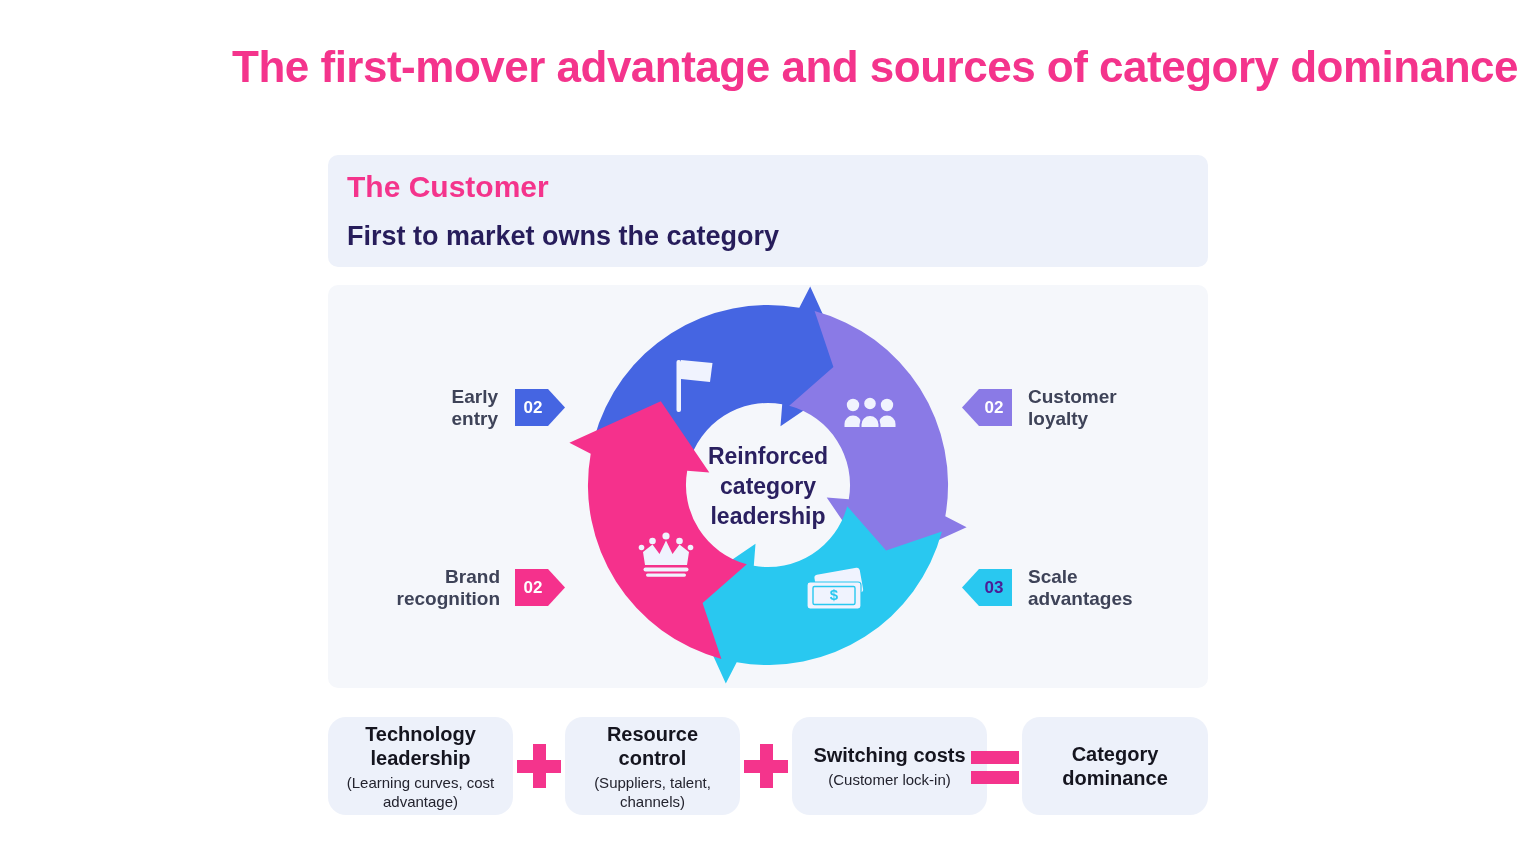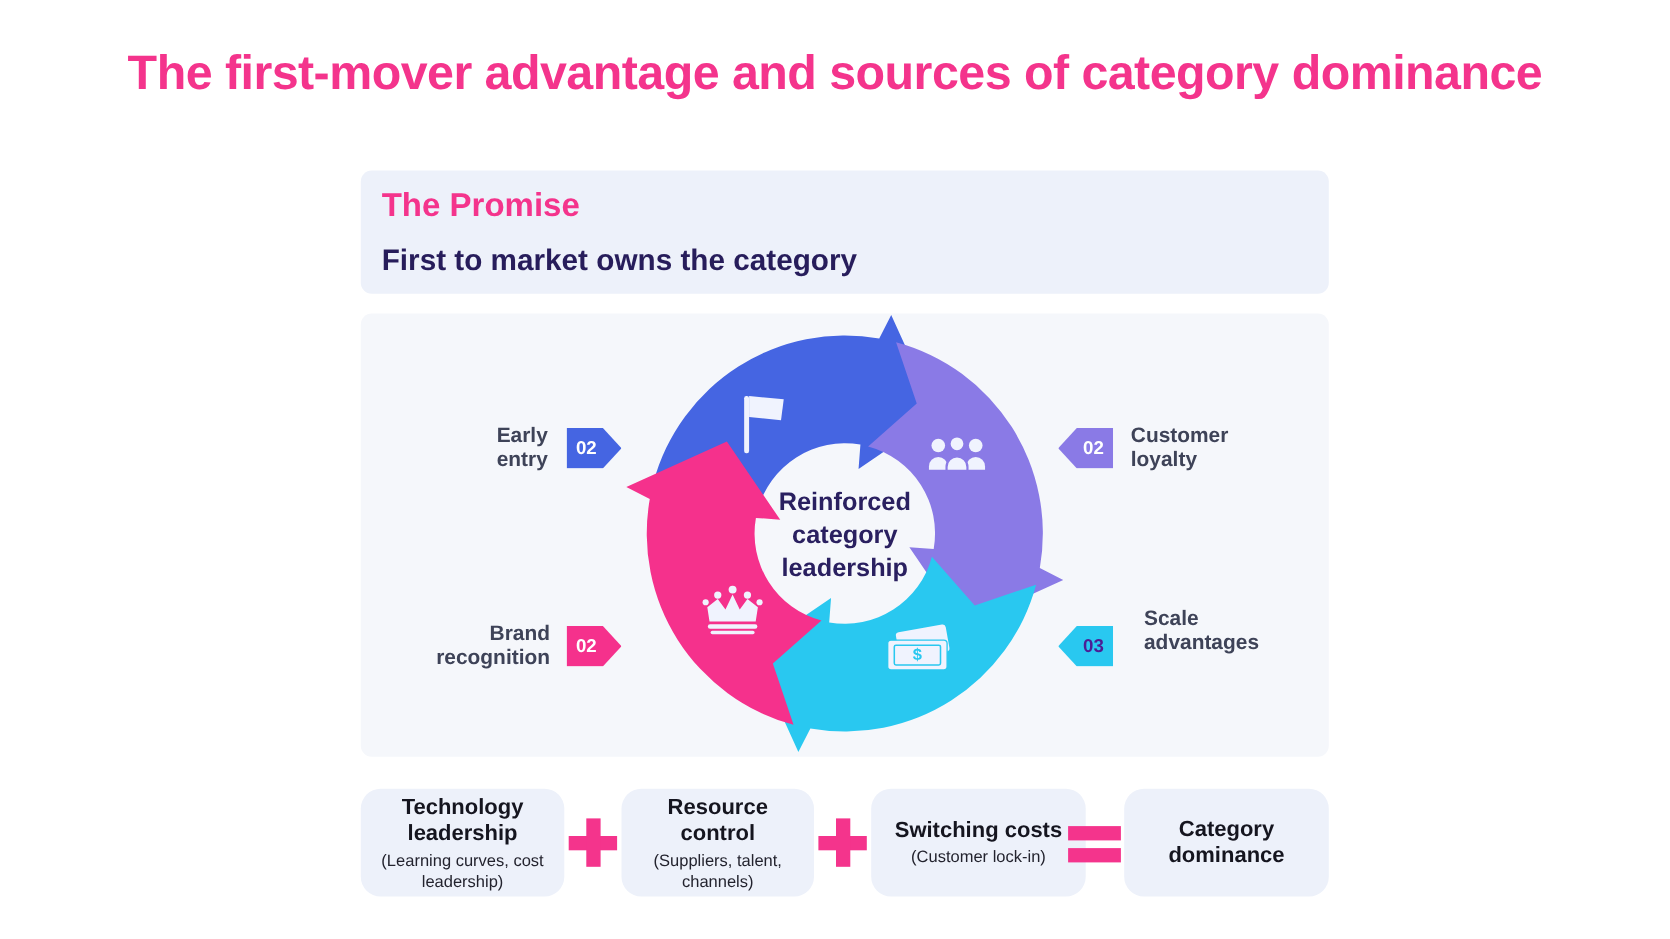--- a/index.html
+++ b/index.html
@@ -2,21 +2,21 @@
 <html><head>
 <meta charset="utf-8">
 <style>
   * { margin:0; padding:0; box-sizing:border-box; }
   html,body { background:#ffffff; }
   .page {
     position:relative; width:1518px; height:854px; overflow:hidden;
     background:#ffffff; font-family:"Liberation Sans", sans-serif;
   }
   .page-title {
-    position:absolute; left:0; right:0; top:42px; text-align:center;
+    position:absolute; left:0; right:0; top:42px; text-align:right;
     font-size:44px; font-weight:bold; letter-spacing:-0.5px; color:#F4348C;
   }
   
   .promise-box {
     position:absolute; left:328px; top:155px; width:880px; height:112px;
     background:#EDF1FA; border-radius:10px; padding:15px 0 0 19px;
   }
   .promise-heading { font-size:30px; font-weight:bold; color:#F4348C; line-height:34px; }
   .promise-sub { font-size:27px; font-weight:bold; color:#271D5B; line-height:32px; margin-top:16px; }
   
@@ -67,21 +67,21 @@
   .op-eq .b2 { position:absolute; left:0; top:27px; width:48px; height:13px; background:#F4348C; }
 </style>
 </head>
 <body>
 
 <div class="page">
 
   <h1 class="page-title">The first-mover advantage and sources of category dominance</h1>
 
   <section class="promise-box">
-    <div class="promise-heading">The Promise</div>
+    <div class="promise-heading">The Customer</div>
     <div class="promise-sub">First to market owns the category</div>
   </section>
 
   <section class="diagram-panel">
 
     <svg class="cycle-svg" width="500" height="470" viewBox="0 0 500 470">
       <defs>
         <path id="arrowSeg" d="M76.1 188.4 A180 180 0 0 1 281.3 57.7 L292.2 36.4 L333.7 127.8 L262.5 176.3 L264.2 154.2 A82 82 0 0 0 170.8 213.8 L131.9 169.6 Z"></path>
       </defs>
       <use href="#arrowSeg" fill="#4565E2"></use>
@@ -124,32 +124,32 @@
 
     <div class="center-label">Reinforced category leadership</div>
 
     <div class="cycle-label ra" style="left:110px; top:101px; width:60px;">Early entry</div>
     <div class="badge pr b01" style="left:187px; top:104px;">02</div>
 
     <div class="badge pl b02" style="left:634px; top:104px;">02</div>
     <div class="cycle-label" style="left:700px; top:101px; width:100px;">Customer loyalty</div>
 
     <div class="badge pl b03" style="left:634px; top:284px;">03</div>
-    <div class="cycle-label" style="left:700px; top:267px; width:112px;margin-left:12px;">Scale advantages</div>
+    <div class="cycle-label" style="left:700px; top:281px; width:112px;">Scale advantages</div>
 
     <div class="cycle-label ra" style="left:62px; top:281px; width:110px;">Brand recognition</div>
     <div class="badge pr b04" style="left:187px; top:284px;">02</div>
 
   </section>
 
   <section class="equation-row">
 
     <div class="eq-box box1">
       <div class="eq-title">Technology leadership</div>
-      <div class="eq-sub">(Learning curves, cost leadership)</div>
+      <div class="eq-sub">(Learning curves, cost advantage)</div>
     </div>
 
     <div class="op-plus plus1" title="+">
       <span class="h"></span>
       <span class="v"></span>
     </div>
 
     <div class="eq-box box2">
       <div class="eq-title">Resource control</div>
       <div class="eq-sub">(Suppliers, talent, channels)</div>

